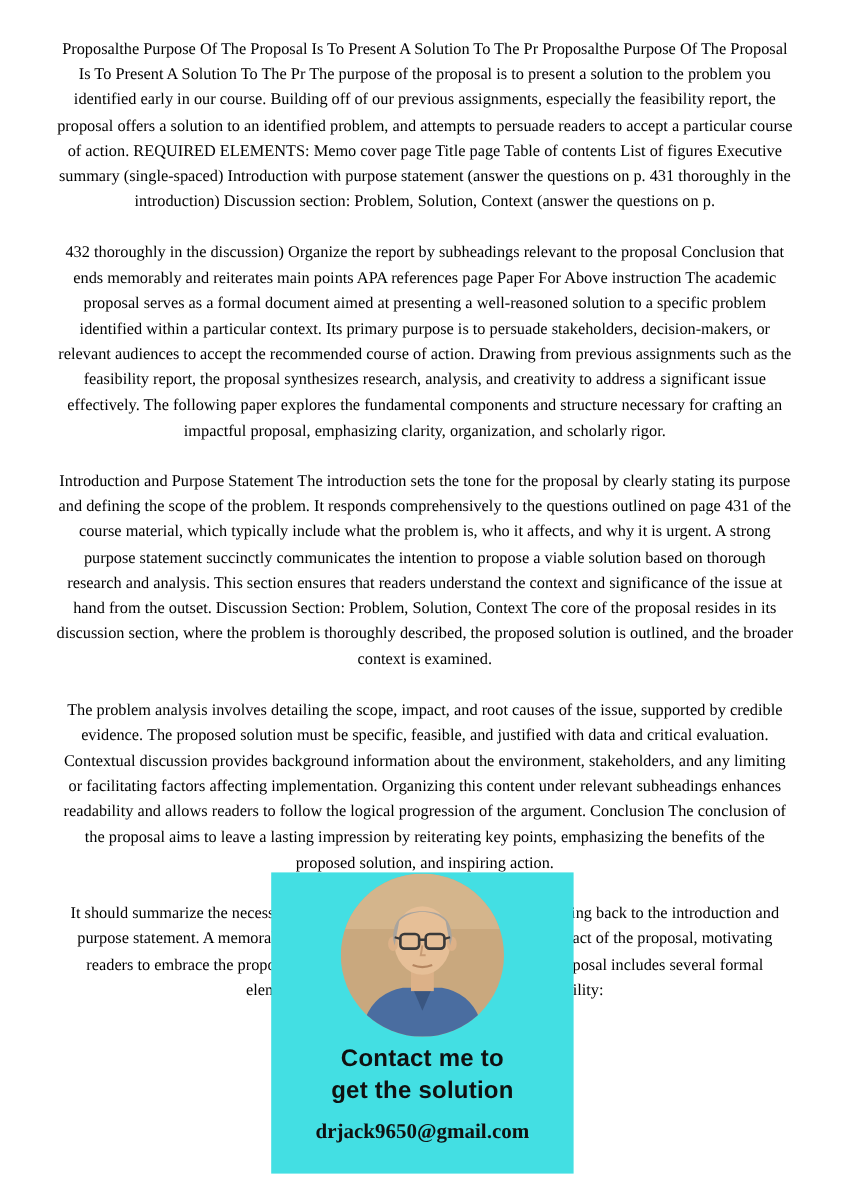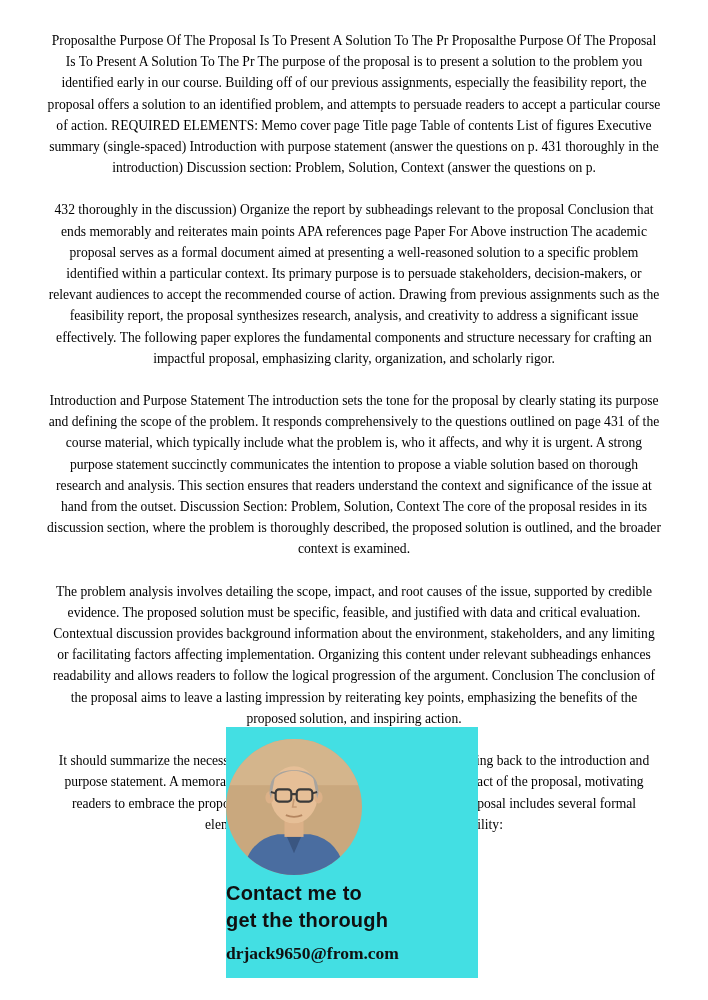--- a/index.html
+++ b/index.html
@@ -27,23 +27,24 @@
   .doc p {
     margin: 0 0 21px 0;
   }
   .overlay {
     position: absolute;
     left: 226px;
     top: 727px;
     width: 252px;
     height: 251px;
     box-sizing: border-box;
-    padding-top: 12px;
+    padding-top: 1px;
     display: flex;
     flex-direction: column;
+    align-items: center;
     background: #43dfe3; 
   }
   .avatar {
     width: 136px;
     height: 136px;
     border-radius: 50%;
     overflow: hidden;
     flex: none;
   }
   .avatar svg { display: block; width: 100%; height: 100%; }
@@ -100,15 +101,15 @@
       <rect x="52" y="37" width="11.5" height="9" rx="2.5" fill="none" stroke="#3a3a3a" stroke-width="1.6"></rect>
       <line x1="48" y1="40.5" x2="52" y2="40.5" stroke="#3a3a3a" stroke-width="1.6"></line>
       <line x1="36.5" y1="40" x2="33" y2="39" stroke="#3a3a3a" stroke-width="1.4"></line>
       <line x1="63.5" y1="40" x2="67" y2="39" stroke="#3a3a3a" stroke-width="1.4"></line>
 
       <path d="M50 44 L49 50 L52 50" fill="none" stroke="#c79b74" stroke-width="1.2"></path>
       <path d="M44 56 Q50 58.5 56 56" fill="none" stroke="#b4855f" stroke-width="1.4"></path>
     </svg>
   </div>
   <div class="contact-line first">Contact me to</div>
-  <div class="contact-line">get the thorough</div>
-  <div class="email">drjack9650@from.com</div>
+  <div class="contact-line">get the solution</div>
+  <div class="email">drjack9650@gmail.com</div>
 </div>
 
 </body></html>

